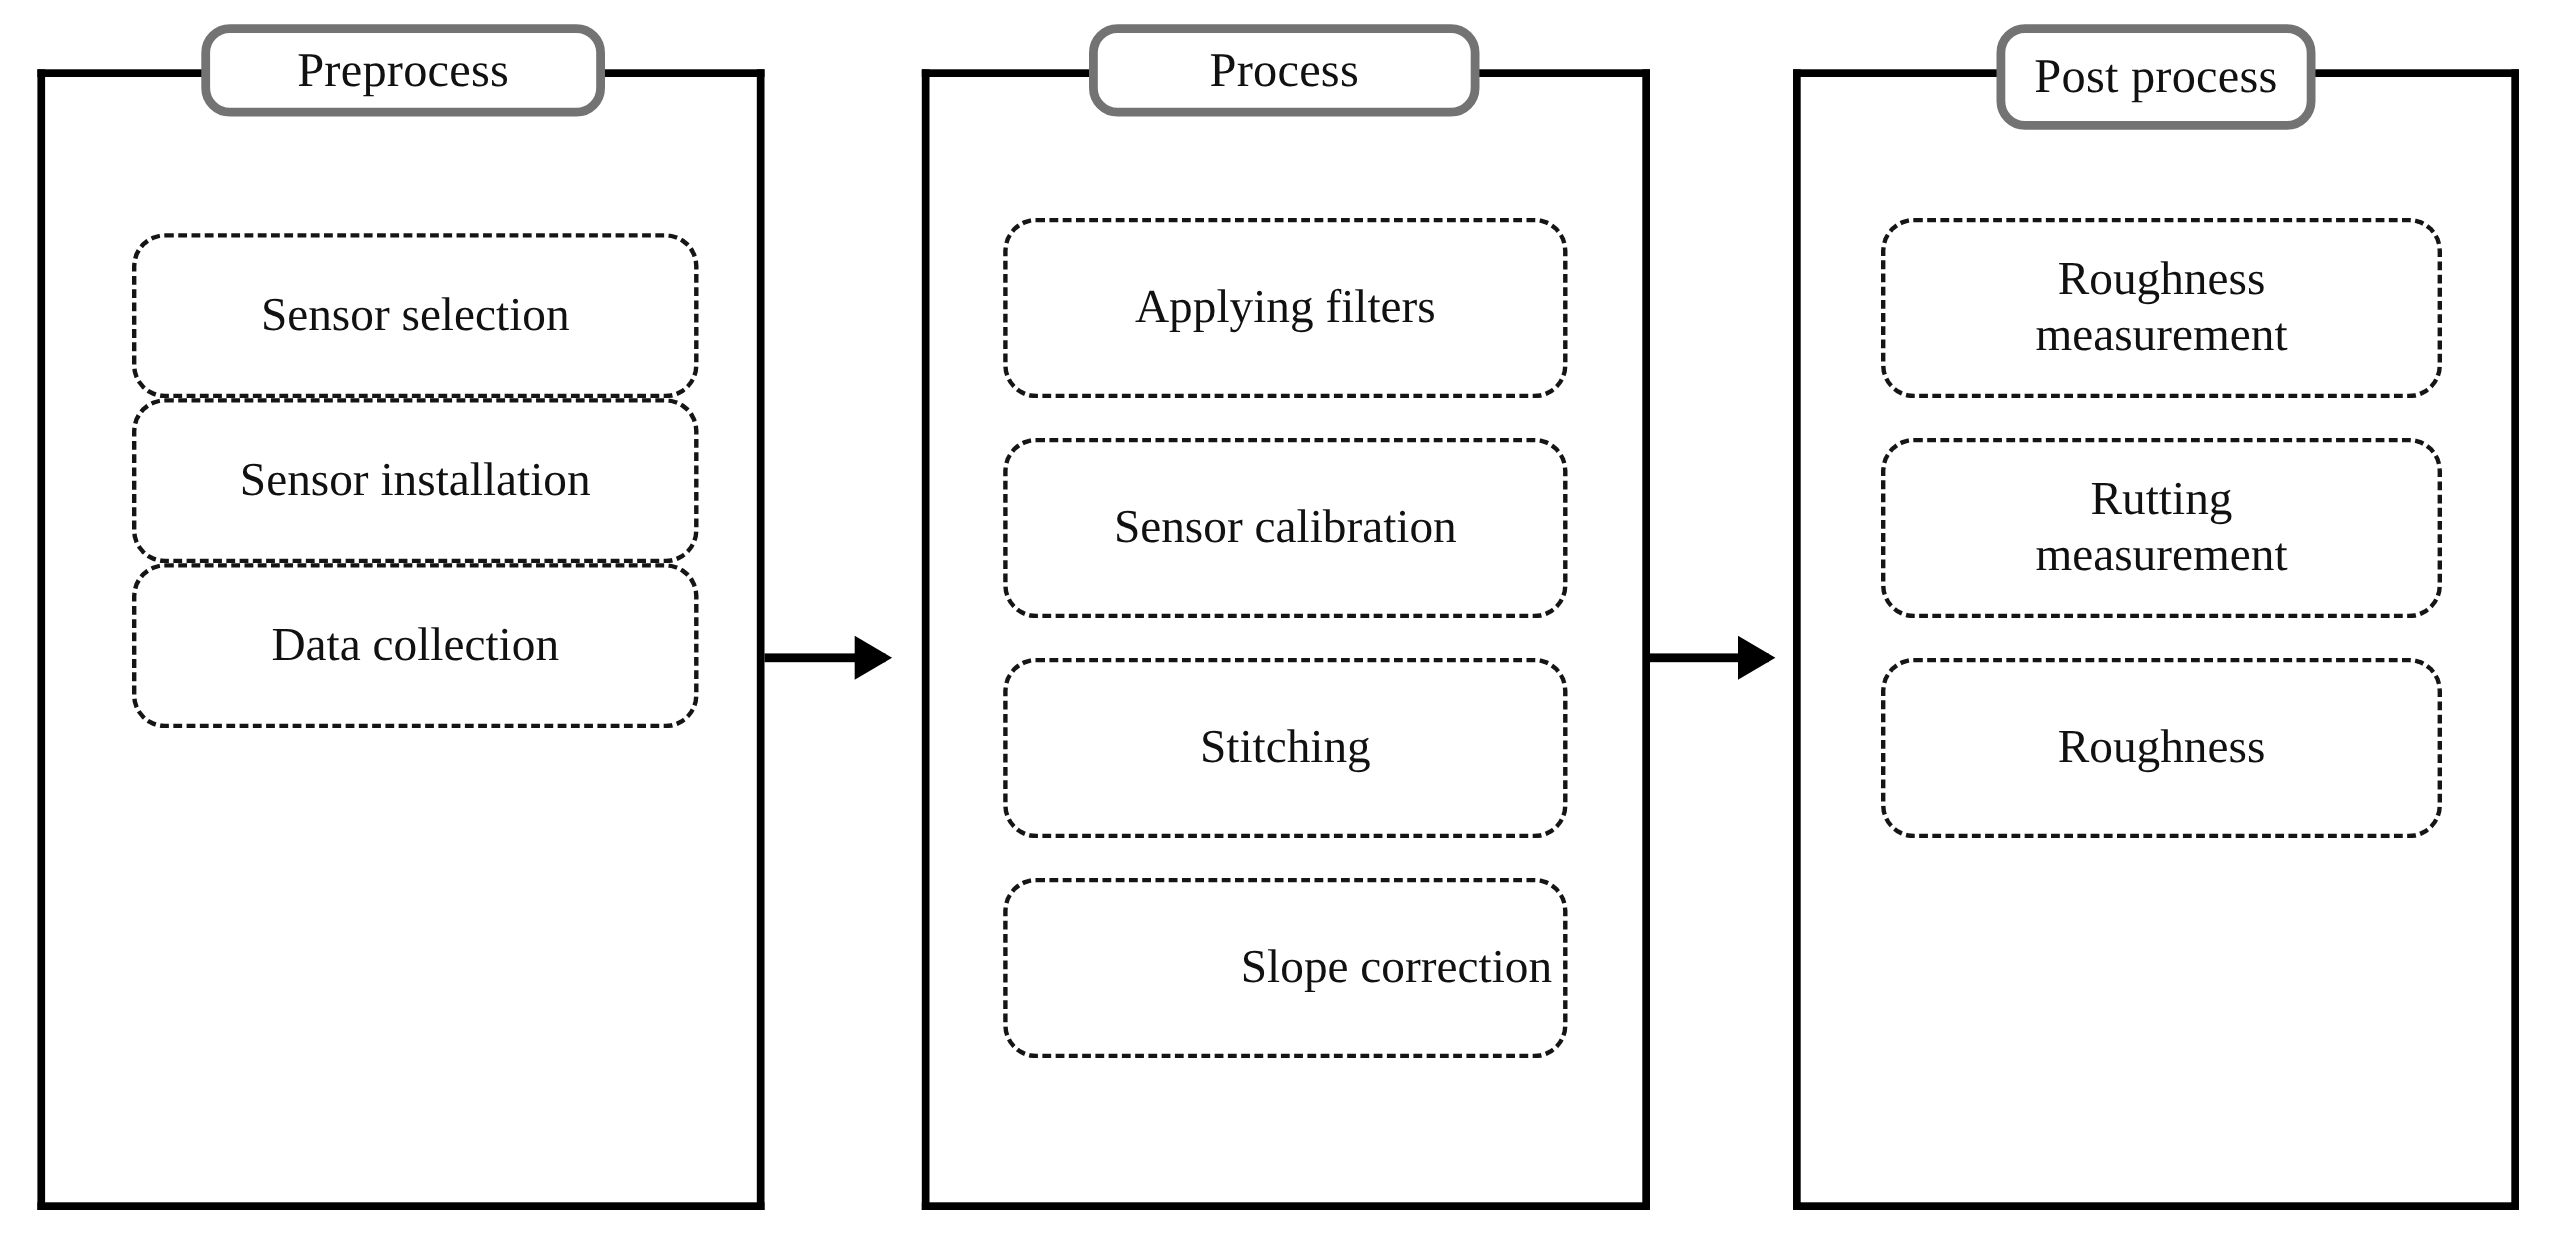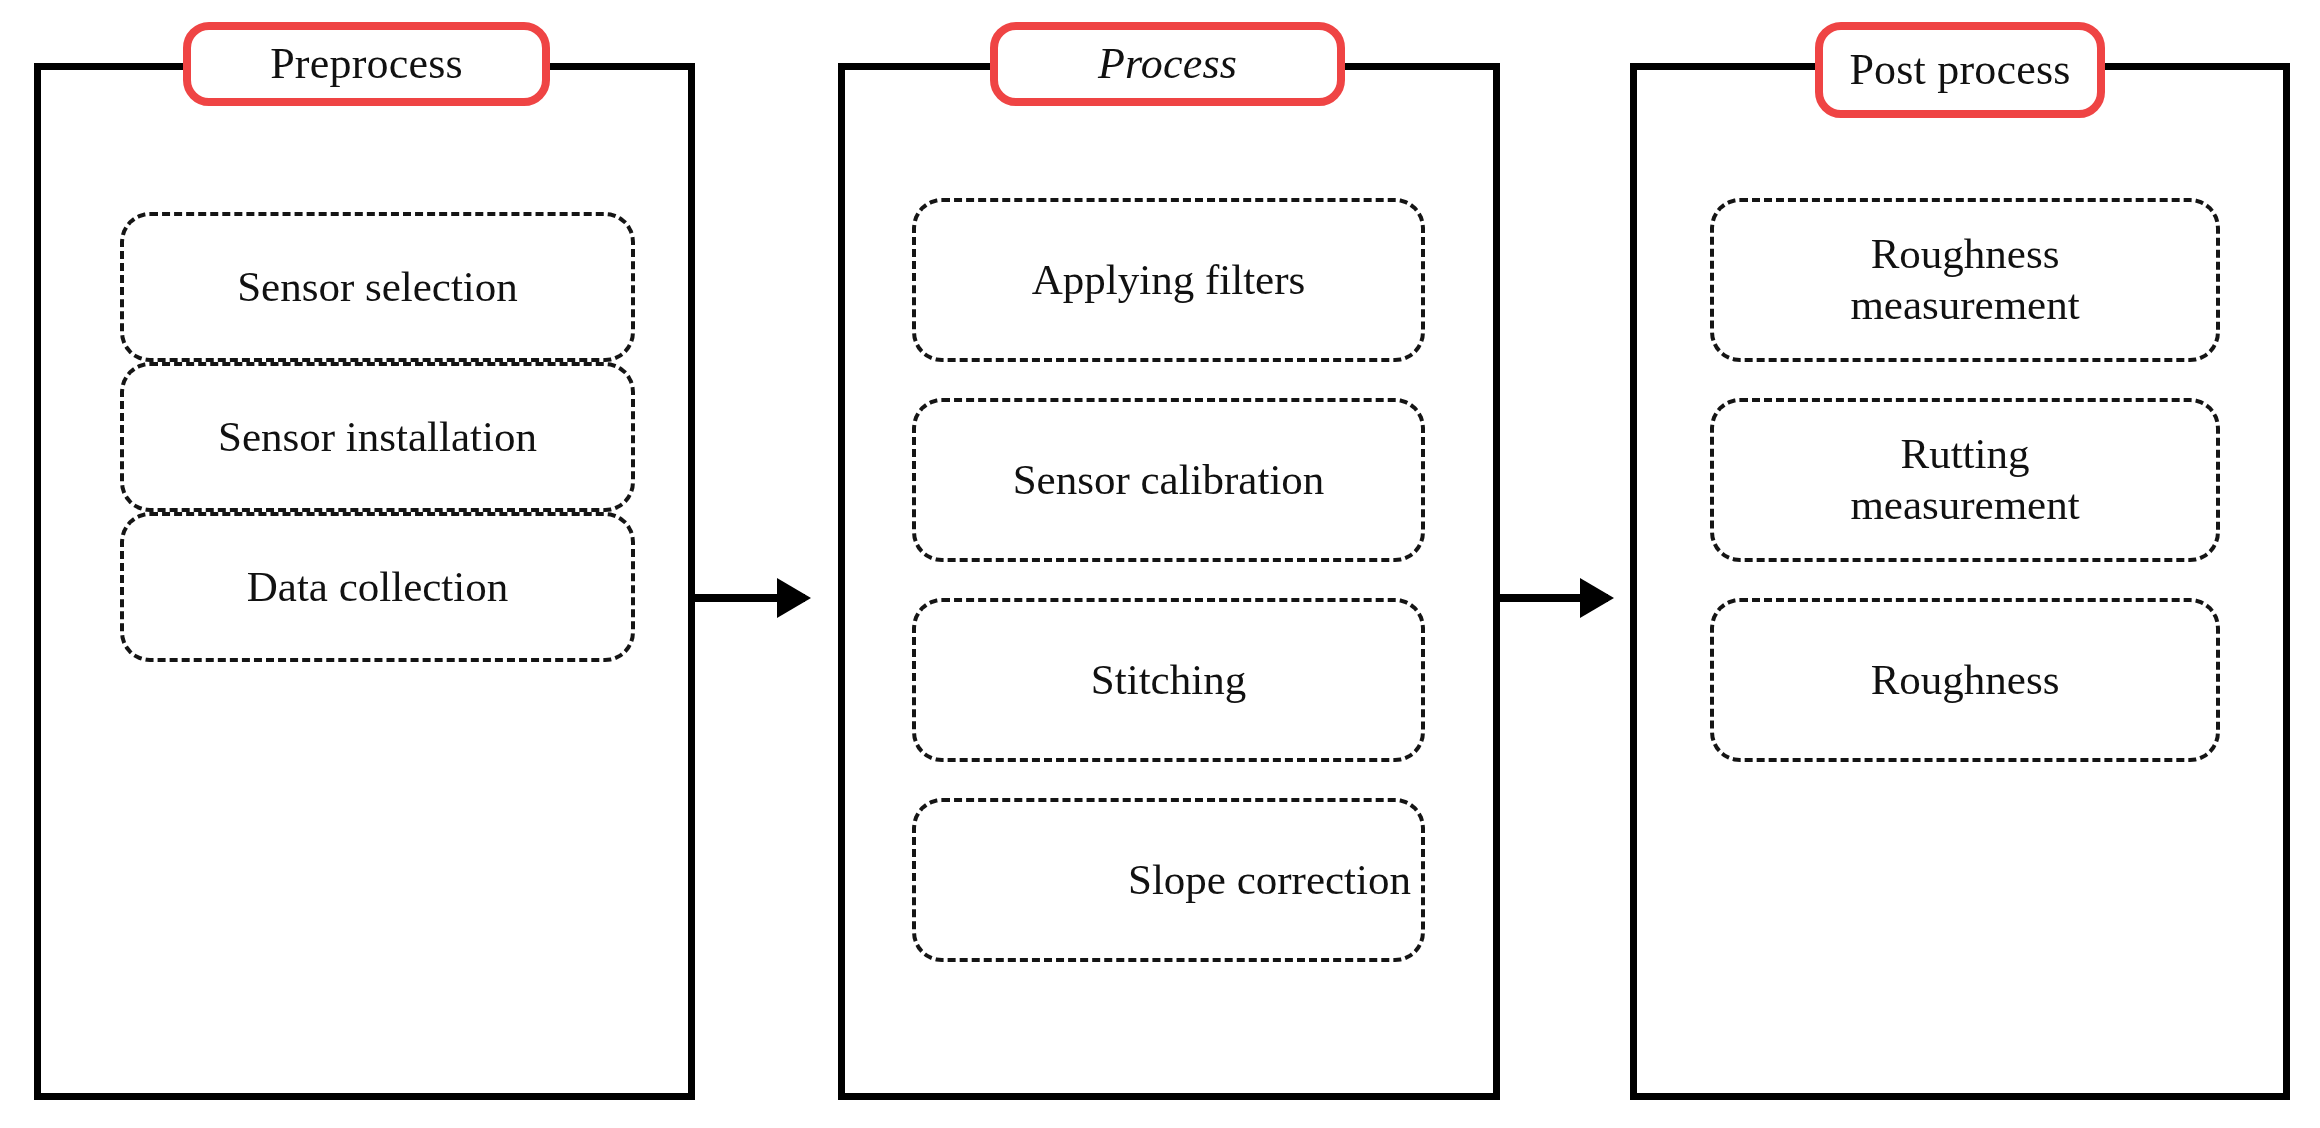--- a/index.html
+++ b/index.html
@@ -28,21 +28,21 @@
     position: absolute;
     height: 7px;
     background: #000000;
     top: 0;
   }
 
   
   .badge {
     position: absolute;
     box-sizing: border-box;
-    border: 8px solid #ef4444;
+    border: 8px solid #737373;
     border-radius: 26px;
     background: #ffffff;
     display: flex;
     align-items: center;
     justify-content: center;
     z-index: 5;
   }
   .badge-label {
     font-size: 44px;
     line-height: 1.05;
@@ -123,21 +123,21 @@
     </span>
   </div>
 
   <div class="arrow" style="left:695px; top:594px; width:110px;"></div>
 
   <div class="stage" style="left:838px; top:63px; width:662px; height:1037px; border-top:none;">
   </div>
   <div class="stage-top-left" style="left:838px; top:63px; width:158px;"></div>
   <div class="stage-top-right" style="left:1339px; top:63px; width:161px;"></div>
 
-  <div class="badge" style="left:990px; top:22px; width:355px; height:84px;font-style:italic;">
+  <div class="badge" style="left:990px; top:22px; width:355px; height:84px;">
     <span class="badge-label">Process</span>
   </div>
 
   <div class="step" style="left:912px; top:198px; width:513px; height:164px;">
     <span class="step-label">
       <span>Applying  filters</span>
     </span>
   </div>
 
   <div class="step" style="left:912px; top:398px; width:513px; height:164px;">

